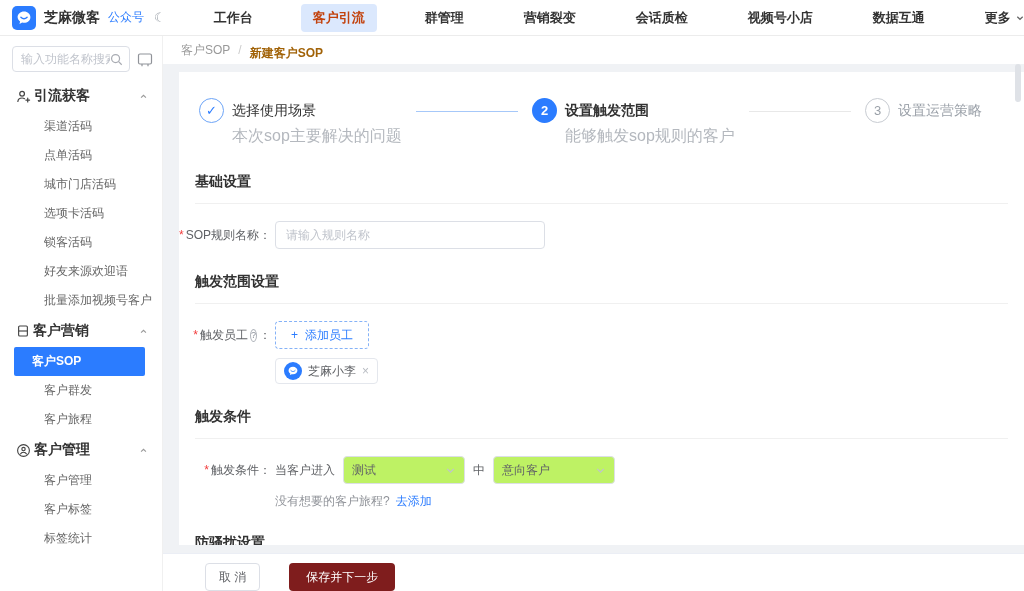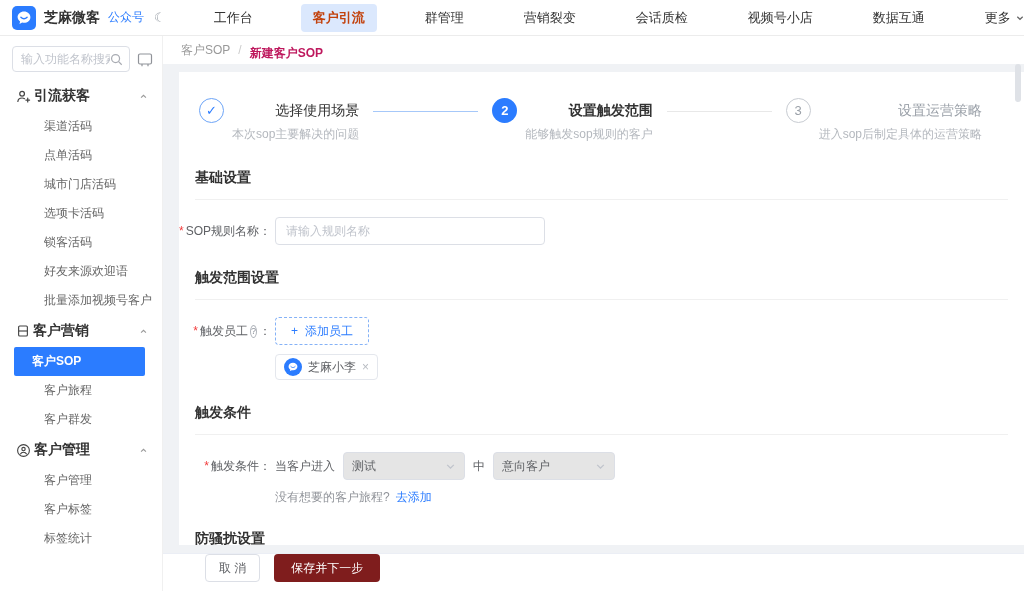--- a/index.html
+++ b/index.html
@@ -10,21 +10,21 @@
   
   .topbar { height:36px; background:#fff; border-bottom:1px solid #ececec;
     display:flex; align-items:center; flex:0 0 auto; }
   .brand-area { display:flex; align-items:center; gap:8px; padding:0 10px 0 12px; flex:0 0 auto; }
   .logo { width:24px; height:24px; display:inline-flex; }
   .brand-name { font-size:14px; font-weight:bold; color:#333; white-space:nowrap; }
   .brand-badge { font-size:12px; color:#2b7cff; white-space:nowrap; cursor:pointer; }
   .moon-icon { font-size:13px; color:#9aa0a8; margin-left:2px; cursor:pointer; }
   .topnav { display:flex; align-items:center; gap:36px; margin-left:26px; }
   .nav-item { font-size:13px; color:#333; padding:5px 12px; border-radius:4px;
-    cursor:pointer; white-space:nowrap; display:flex; align-items:center; gap:4px; }
+    cursor:pointer; white-space:nowrap; display:flex; align-items:center; gap:4px;font-weight:bold; }
   .nav-item.active { background:#dbe8fd; color:#c2410c; font-weight:bold; }
   .nav-item .chev { display:inline-flex; color:#666; }
 
   
   .layout { flex:1; display:flex; overflow:hidden; }
 
   
   .sidebar { width:163px; flex:0 0 auto; background:#fff; border-right:1px solid #f0f0f0;
     padding-top:10px; overflow:hidden; }
   .search-row { display:flex; align-items:center; gap:7px; padding:0 9px 0 12px; margin-bottom:8px; }
@@ -42,37 +42,37 @@
     font-size:12px; color:#666; cursor:pointer; white-space:nowrap; }
   .menu-item.active { background:#2b7cff; color:#fff; font-weight:bold;
     margin:0 17px 0 14px; padding-left:18px; border-radius:2px; }
 
   
   .main { flex:1; display:flex; flex-direction:column; overflow:hidden; position:relative; }
   .breadcrumb { height:28px; background:#fff; display:flex; align-items:center;
     gap:8px; padding-left:18px; font-size:12px; flex:0 0 auto; }
   .crumb-parent { color:#999; cursor:pointer; }
   .crumb-sep { color:#ccc; }
-  .crumb-current { color:#be185d; font-weight:bold;margin-top:7px; }
+  .crumb-current { color:#a16207; font-weight:bold;margin-top:7px; }
 
   .card { background:#fff; margin:8px 0 8px 16px; flex:1; overflow:hidden;
     padding:0 16px; }
 
   
   .stepper { display:flex; align-items:flex-start; padding:26px 26px 0 4px; margin-bottom:26px; }
   .step { display:flex; gap:8px; flex:0 0 auto; }
   .step-circle { width:25px; height:25px; border-radius:50%; display:flex; align-items:center;
     justify-content:center; font-size:13px; flex:0 0 auto; }
   .step.done .step-circle { border:1px solid #6ea5f7; color:#2b7cff; background:#fff; }
   .step.active .step-circle { background:#2b7cff; color:#fff; font-weight:bold; }
   .step.pending .step-circle { border:1px solid #c8ccd2; color:#9aa0a8; background:#fff; }
-  .step-text .t { font-size:14px; line-height:25px; color:#333; white-space:nowrap;text-align:right; }
+  .step-text .t { font-size:14px; line-height:25px; color:#333; white-space:nowrap; }
   .step.active .step-text .t { font-weight:bold; }
   .step.pending .step-text .t { color:#9aa0a8; }
-  .step-text .s { font-size:12px; color:#b4b8be; margin-top:3px; white-space:nowrap; }
+  .step-text .s { font-size:16px; color:#b4b8be; margin-top:3px; white-space:nowrap; }
   .connector { flex:1; height:1px; margin:13px 14px 0; }
   .connector.line-done { background:#a6c8f9; }
   .connector.line-pending { background:#e8e8e8; }
 
   
   .sec-title { font-size:14px; font-weight:bold; color:#333; margin-top:24px; }
   .divider { height:1px; background:#f0f0f0; margin-top:12px; }
   .form-row { display:flex; align-items:flex-start; margin-top:17px; font-size:12px; color:#606266; }
   .form-label { width:76px; flex:0 0 auto; display:inline-flex; justify-content:flex-end;
     align-items:center; line-height:28px; white-space:nowrap; }
@@ -87,28 +87,28 @@
   .dash-btn { display:inline-flex; align-items:center; gap:7px; height:28px; padding:0 15px;
     background:#fff; border:1px dashed #85b2f7; border-radius:4px; color:#2b7cff;
     font-size:12px; cursor:pointer; }
   .staff-tag { display:inline-flex; align-items:center; gap:6px; height:26px; margin-top:9px;
     border:1px solid #e4e7ed; border-radius:4px; padding:0 8px; font-size:12px; color:#606266; }
   .avatar { width:18px; height:18px; display:inline-flex; }
   .tag-close { color:#b8bcc2; cursor:pointer; font-size:12px; }
   .inline-row { display:flex; align-items:center; gap:8px; }
   .select { display:inline-flex; align-items:center; justify-content:space-between; width:122px;
     height:28px; border:1px solid #dcdfe6; border-radius:4px; padding:0 8px; font-size:12px;
-    color:#606266; background:#e5e5e5; cursor:pointer; }
+    color:#606266; background:#bef264; cursor:pointer; }
   .select .sel-chev { display:inline-flex; color:#c0c4cc; }
   .hint-row { margin-top:9px; font-size:12px; color:#909399; }
   .link { color:#2b7cff; cursor:pointer; margin-left:6px; text-decoration:none; }
 
   
   .footbar { height:38px; background:#fff; border-top:1px solid #ebeef5; display:flex;
-    align-items:flex-start; gap:14px; padding-left:42px; flex:0 0 auto; }
+    align-items:flex-end; gap:29px; padding-left:42px; flex:0 0 auto; }
   .btn { height:28px; border-radius:4px; font-size:12px; cursor:pointer;
     font-family:inherit; }
   .btn-cancel { padding:0 13px; background:#fff; border:1px solid #dcdfe6; color:#606266; }
   .btn-primary { padding:0 17px; background:#7f1d1d; border:none; color:#fff; }
 
   .scroll-thumb { position:absolute; right:3px; top:28px; width:6px; height:38px;
     background:#dfe2e7; border-radius:3px; }
 </style>
 </head>
 <body>
@@ -212,22 +212,22 @@
               </svg>
             </span>
             <span>客户营销</span>
             <span class="caret">
               <svg width="9" height="9" viewBox="0 0 10 10" fill="none" stroke="currentColor" stroke-width="1.2">
                 <path d="M2.3 6.3L5 3.7L7.7 6.3"></path>
               </svg>
             </span>
           </div>
           <div class="menu-item active">客户SOP</div>
+          <div class="menu-item">客户群发</div>
           <div class="menu-item">客户旅程</div>
-          <div class="menu-item">客户群发</div>
           <div class="menu-section-header">
             <span class="s-icon">
               <svg width="15" height="15" viewBox="0 0 16 16" fill="none" stroke="currentColor" stroke-width="1.2">
                 <circle cx="8" cy="8" r="6.3"></circle>
                 <circle cx="8" cy="6.4" r="1.8"></circle>
                 <path d="M4.6 12.1c.7-1.4 1.9-2.2 3.4-2.2s2.7.8 3.4 2.2"></path>
               </svg>
             </span>
             <span>客户管理</span>
             <span class="caret">
@@ -266,21 +266,20 @@
             <div class="step-text">
               <div class="t">设置触发范围</div>
               <div class="s">能够触发sop规则的客户</div>
             </div>
           </div>
           <div class="connector line-pending"></div>
           <div class="step pending">
             <span class="step-circle">3</span>
             <div class="step-text">
               <div class="t">设置运营策略</div>
-              <div class="s">进入sop后制定具体的运营策略</div>
             </div>
           </div>
         </div>
 
         <div class="sec-title">基础设置</div>
         <div class="divider"></div>
         <div class="form-row">
           <div class="form-label">
             <span class="star">*</span>
             <span>SOP规则名称</span>

